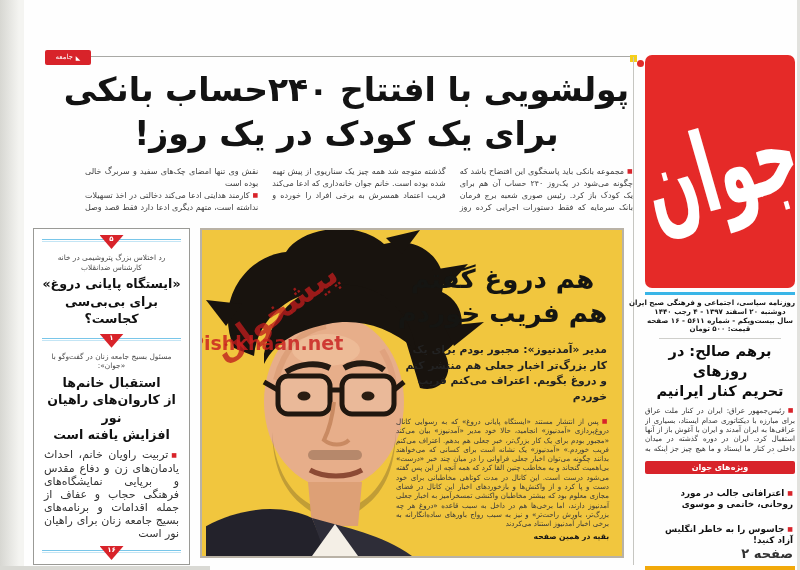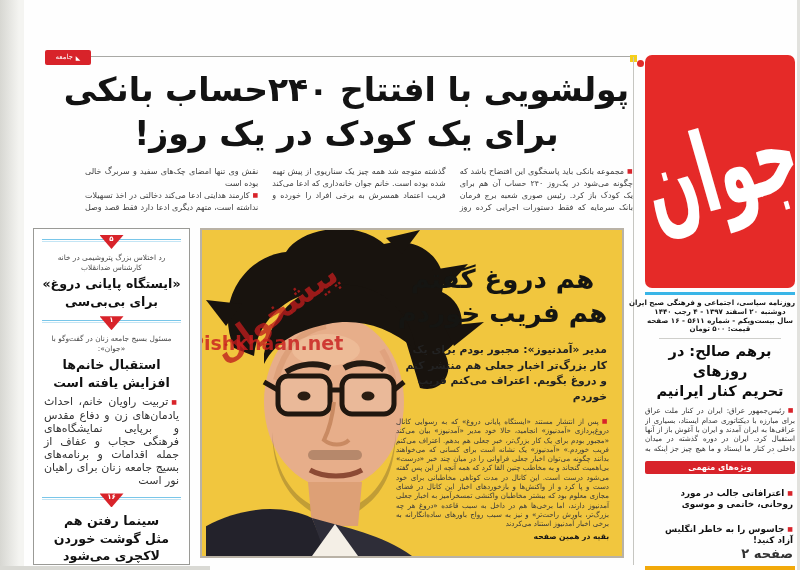--- a/index.html
+++ b/index.html
@@ -117,29 +117,31 @@
 
   <aside class="sb">
     <div class="sep">
       <div class="sep-line"></div>
       <div class="tri">۵</div>
     </div>
     <div class="kicker">رد اختلاس بزرگ پتروشیمی در خانه کارشناس ضدانقلاب</div>
     <h2>
       <span>«ایستگاه پایانی دروغ»</span>
       <span>برای بی‌بی‌سی</span>
+      <span>کجاست؟</span>
     </h2>
 
     <div class="sep">
       <div class="sep-line"></div>
       <div class="tri">۱</div>
     </div>
     <div class="kicker">مسئول بسیج جامعه زنان در گفت‌وگو با «جوان»:</div>
     <h2>
       <span>استقبال خانم‌ها</span>
+      <span>از کاروان‌های راهیان نور</span>
       <span>افزایش یافته است</span>
     </h2>
     <p class="sbody"><span class="bullet"></span><span>تربیت راویان خانم، احداث یادمان‌های زن و دفاع مقدس و برپایی نمایشگاه‌های فرهنگی حجاب و عفاف از جمله اقدامات و برنامه‌های بسیج جامعه زنان برای راهیان نور است</span></p>
 
     <div class="sep">
       <div class="sep-line"></div>
       <div class="tri">۱۶</div>
     </div>
     <h2>
       <span>سینما رفتن هم</span>
@@ -218,21 +220,21 @@
       <div>سال بیست‌ویکم - شماره ۵۶۱۱ - ۱۶ صفحه</div>
       <div>قیمت: ۵۰۰ تومان</div>
     </div>
     <div class="info-div"></div>
     <h3 class="salih">
       <span>برهم صالح: در روزهای</span>
       <span>تحریم کنار ایرانیم</span>
     </h3>
     <p class="salih-body"><span class="bullet"></span><span>رئیس‌جمهور عراق: ایران در کنار ملت عراق برای مبارزه با دیکتاتوری صدام ایستاد، بسیاری از عراقی‌ها به ایران آمدند و ایران با آغوش باز از آنها استقبال کرد. ایران در دوره گذشته در میدان داخلی در کنار ما ایستاد و ما هیچ چیز جز اینکه به ایران بگوییم از شما متشکریم نمی‌توانیم بگوییم</span> <b class="pref">|صفحه ۲</b></p>
 
-    <div class="bar red">ویژه‌های متهمی</div>
+    <div class="bar red">ویژه‌های جوان</div>
     <div class="sp"><span class="bullet"></span><span>اعترافاتی جالب در مورد روحانی، خاتمی و موسوی</span></div>
     <div class="sp"><span class="bullet"></span><span>جاسوس را به خاطر انگلیس آزاد کنید!</span></div>
     <div class="sp-page">صفحه ۲</div>
 
     <div class="bar amber">یادداشت‌های امروز</div>
     <div class="note">
       <span class="npage">۲</span>
       <div>
         <div class="ntitle">تحول دستگاه عدالت در گام دوم انقلاب</div>
 

